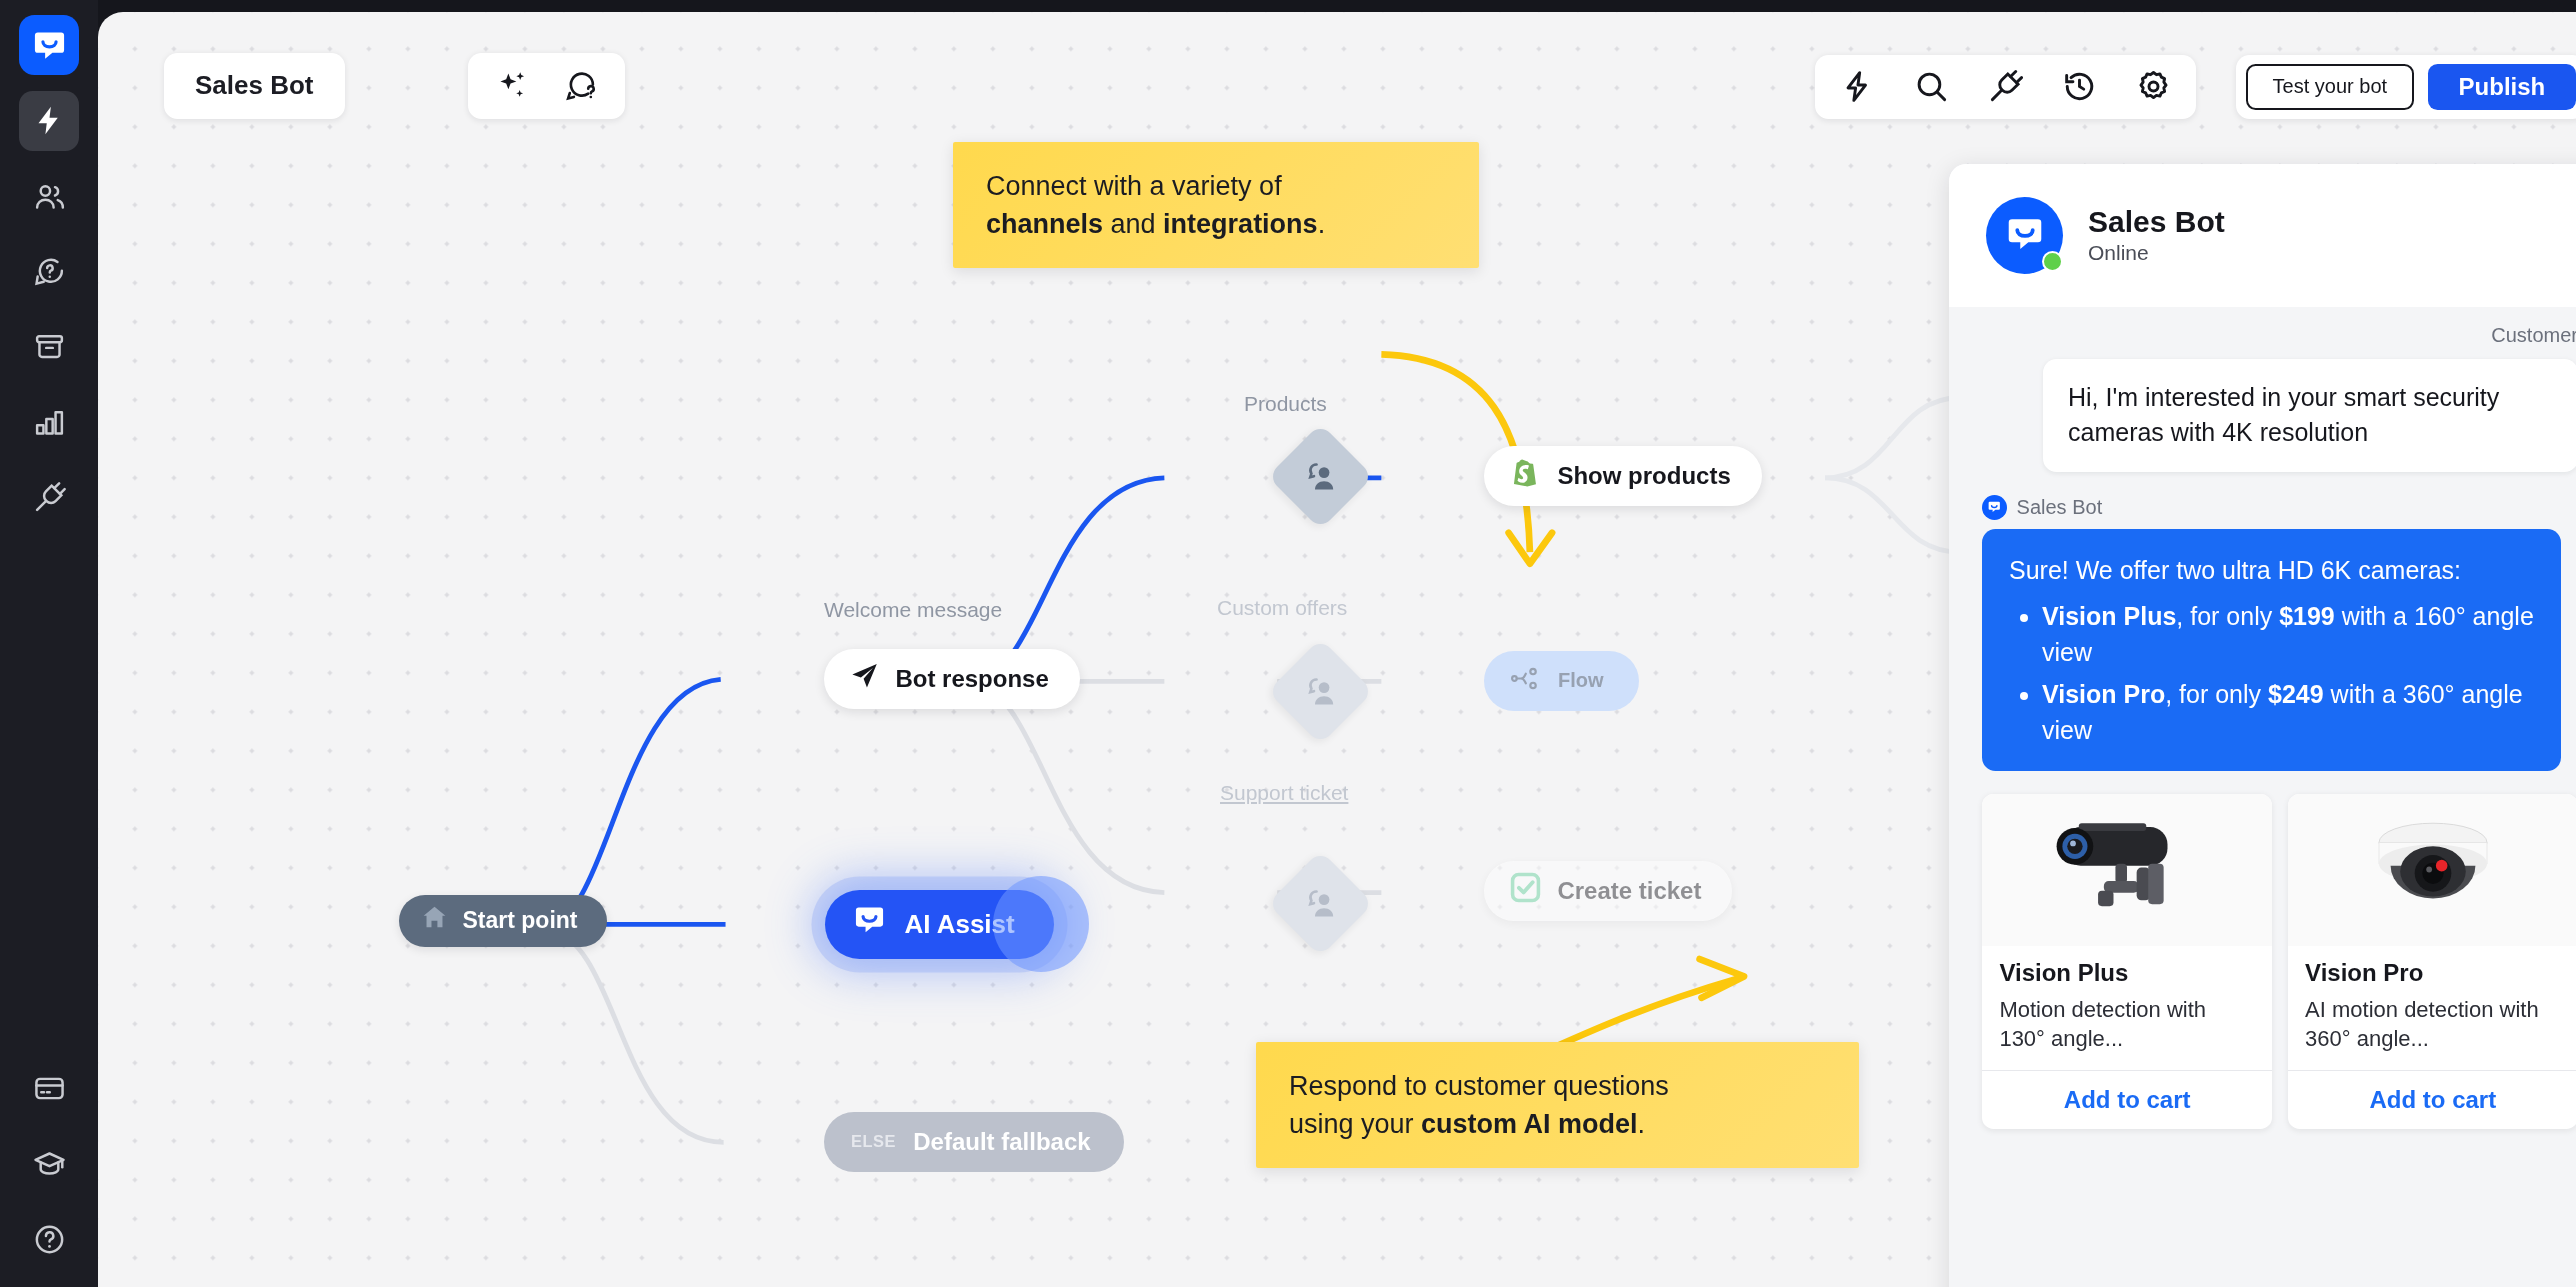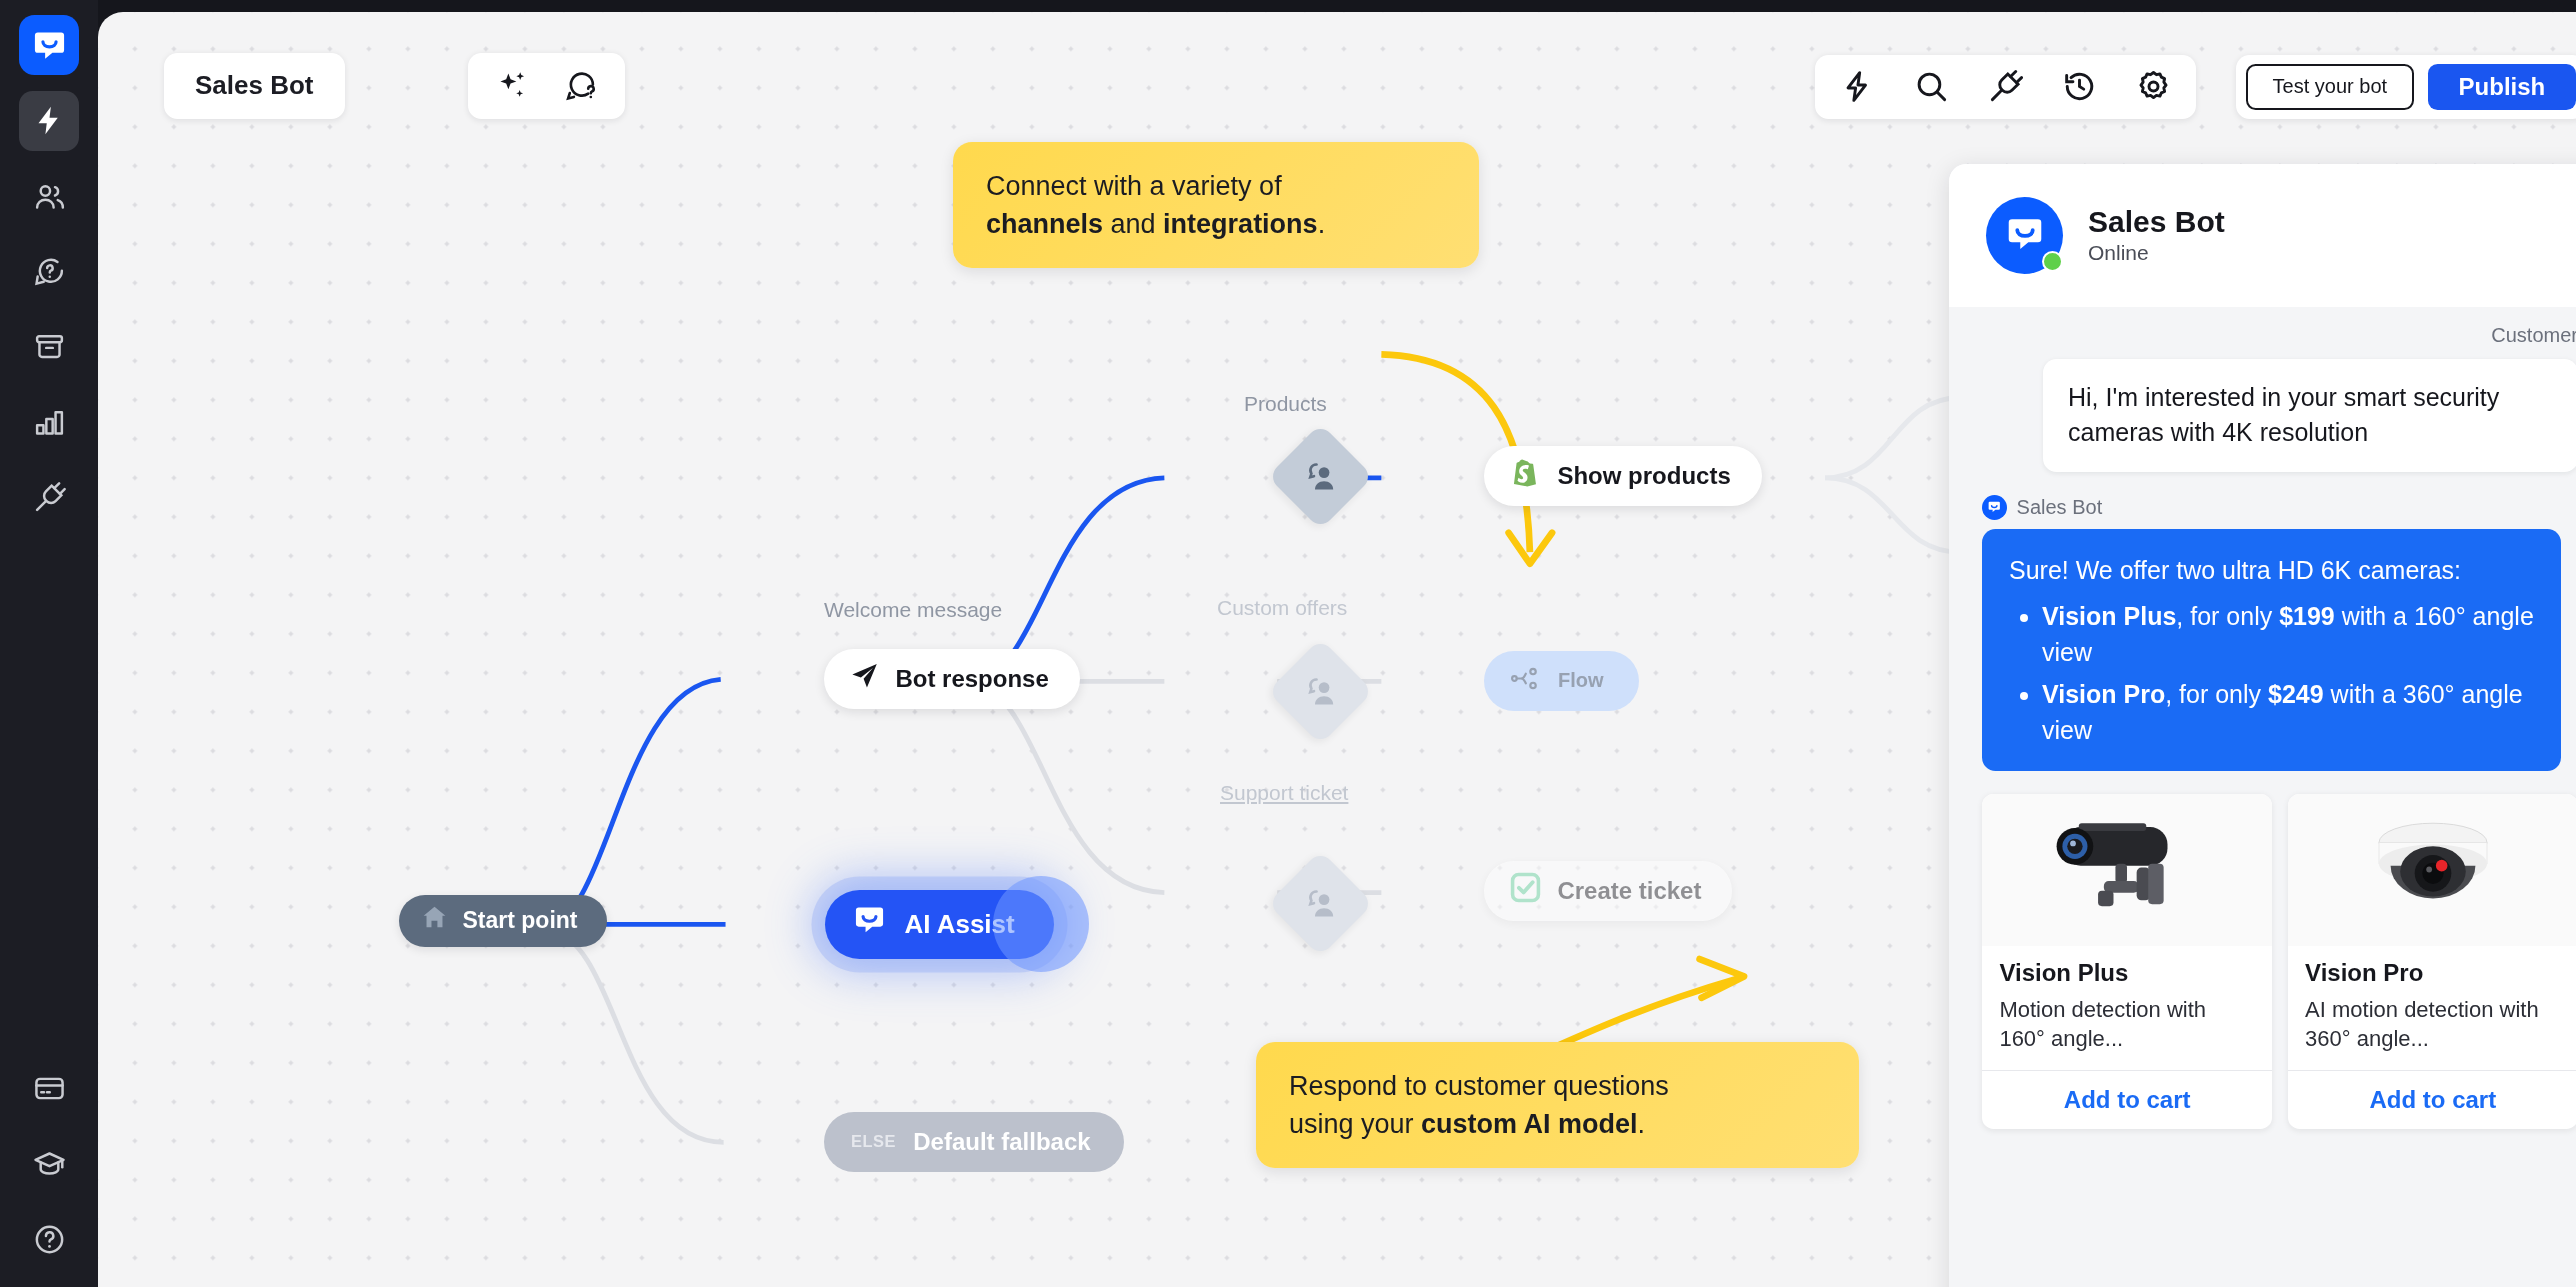--- a/index.html
+++ b/index.html
@@ -121,21 +121,21 @@
     box-shadow: 0 2.9px 8.7px rgba(20,22,30,.08);
   }
   .diamond > span { transform: rotate(-45deg); display:flex; }
   .diamond.dim { background:#dfe3ea; }
   #dia-products { left: 1185px; top: 427px; }
   #dia-custom   { left: 1185px; top: 642px; }
   #dia-support  { left: 1185px; top: 854px; }
 
   
   .callout {
-    position:absolute; border-radius: 19px; padding: 25px 33px;
+    position:absolute; border-radius: 2px; padding: 25px 33px;
     background: linear-gradient(135deg,#ffd94d 0%,#ffdf73 100%);
     color:#1b1c22; font-size: 27px; line-height: 1.42;
     box-shadow: 0 3.9px 13.5px rgba(20,22,30,.10);
   }
   #callout-top { left: 855px; top: 130px; width: 526px; }
   #callout-bottom { left: 1158px; top: 1030px; width: 603px; }
   .callout b { font-weight: 700; }
 
   
   #chat {
@@ -521,21 +521,21 @@
                 <circle cx="34" cy="43" r="3" fill="#9fb6d8"></circle>
                 <rect x="78" y="64" width="12" height="20" rx="4" fill="#4a4b51"></rect>
                 <rect x="66" y="82" width="36" height="12" rx="5" fill="#55565c"></rect>
                 <rect x="100" y="68" width="14" height="34" rx="5" fill="#4a4b51"></rect>
                 <rect x="112" y="64" width="16" height="42" rx="4" fill="#5d5e65"></rect>
                 <rect x="60" y="92" width="16" height="16" rx="4" fill="#4a4b51"></rect>
               </svg>
             </div>
             <div class="card-body">
               <div class="card-title">Vision Plus</div>
-              <div class="card-desc">Motion detection with 160° angle...</div>
+              <div class="card-desc">Motion detection with 130° angle...</div>
             </div>
             <div class="card-cta">Add to cart</div>
           </div>
 
           <div class="card">
             <div class="card-img">
               <svg width="174" height="135" viewBox="0 0 180 140">
                 <ellipse cx="90" cy="42" rx="56" ry="20" fill="#f3f3f3" stroke="#d9d9d9"></ellipse>
                 <rect x="34" y="42" width="112" height="22" fill="#fafafa" stroke="#e2e2e2" stroke-width="0.8"></rect>
                 <ellipse cx="90" cy="64" rx="56" ry="20" fill="#ededed"></ellipse>

